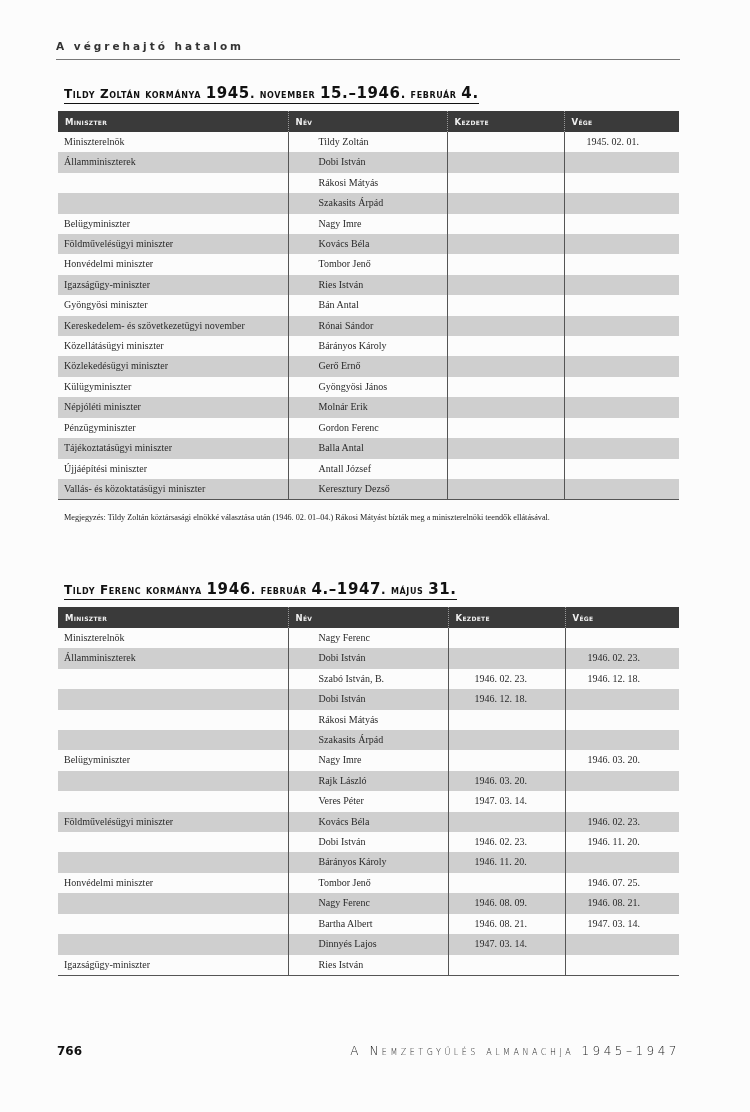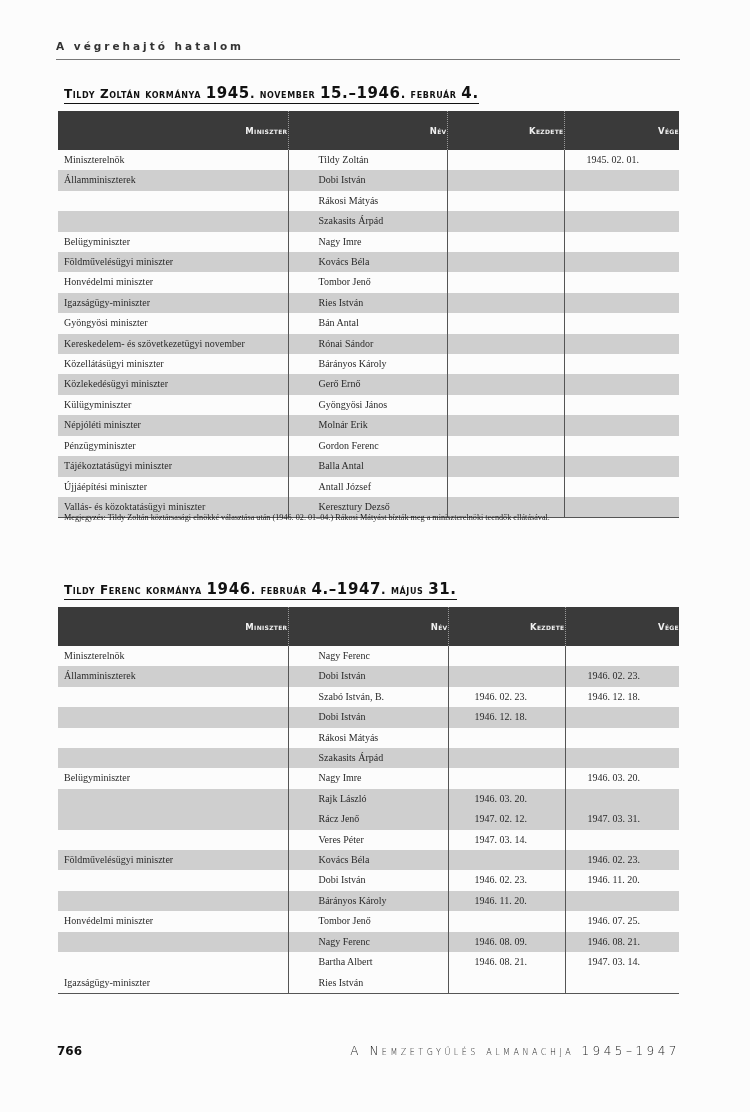--- a/index.html
+++ b/index.html
@@ -2,21 +2,21 @@
 <html><head>
 <meta charset="utf-8">
 <style>
   html, body { margin:0; padding:0; background:#fcfcfc; }
   body { width:750px; height:1112px; position:relative; overflow:hidden; font-family:"Liberation Serif", serif; color:#222; }
   .running-head { position:absolute; left:56px; top:40px; font-family:"DejaVu Sans", sans-serif; font-size:10.5px; letter-spacing:3px; color:#333; font-weight:700; }
   .head-rule { position:absolute; left:56px; top:59px; width:624px; height:1px; background:#777; }
   .section-title { position:absolute; left:64px; font-family:"DejaVu Sans", sans-serif; font-weight:bold; color:#111; font-size:12px; letter-spacing:0.6px; font-variant:small-caps; border-bottom:1.5px solid #111; padding-bottom:1px; white-space:nowrap; }
   .section-title .big { font-size:15px; }
   table { position:absolute; left:58px; width:621px; border-collapse:collapse; table-layout:fixed; }
-  th { background:#3a3a3a; color:#f0f0f0; font-family:"DejaVu Sans", sans-serif; font-size:8.5px; font-weight:bold; font-variant:small-caps; text-align:right; height:39px; padding:0 0 0 7px; letter-spacing:0.3px; border-left:1px dotted #999; }
+  th { background:#3a3a3a; color:#f0f0f0; font-family:"DejaVu Sans", sans-serif; font-size:8.5px; font-weight:bold; font-variant:small-caps; text-align:left; height:21px; padding:0 0 0 7px; letter-spacing:0.3px; border-left:1px dotted #999; }
   th:first-child { border-left:none; }
   td { font-size:10px; height:20.4px; padding:0; line-height:20.4px; white-space:nowrap; overflow:hidden; color:#2a2a2a; }
   td.c1 { padding-left:6px; }
   td.c2 { padding-left:30px; border-left:1px solid #555; }
   td.c3 { padding-left:26px; border-left:1px solid #555; }
   td.c4 { padding-left:22px; border-left:1px solid #555; }
   tr.shade td { background:#cfcfcf; }
   tbody tr:last-child td { border-bottom:1.5px solid #555; }
   .note { position:absolute; left:64px; top:513px; font-size:8.2px; color:#222; white-space:nowrap; }
   .page-number { position:absolute; left:57px; top:1044px; font-family:"DejaVu Sans", sans-serif; font-weight:bold; font-size:12px; color:#111; }
@@ -219,26 +219,20 @@
         <td class="c2">Nagy Imre</td>
         <td class="c3"></td>
         <td class="c4">1946. 03. 20.</td>
       </tr>
       <tr class="shade">
         <td class="c1"></td>
         <td class="c2">Rajk László</td>
         <td class="c3">1946. 03. 20.</td>
         <td class="c4"></td>
       </tr>
-      <tr class="shade">
-        <td class="c1"></td>
-        <td class="c2">Rácz Jenő</td>
-        <td class="c3">1947. 02. 12.</td>
-        <td class="c4">1947. 03. 31.</td>
-      </tr>
       <tr>
         <td class="c1"></td>
         <td class="c2">Veres Péter</td>
         <td class="c3">1947. 03. 14.</td>
         <td class="c4"></td>
       </tr>
       <tr class="shade">
         <td class="c1">Földművelésügyi miniszter</td>
         <td class="c2">Kovács Béla</td>
         <td class="c3"></td>
@@ -267,20 +261,26 @@
         <td class="c2">Nagy Ferenc</td>
         <td class="c3">1946. 08. 09.</td>
         <td class="c4">1946. 08. 21.</td>
       </tr>
       <tr>
         <td class="c1"></td>
         <td class="c2">Bartha Albert</td>
         <td class="c3">1946. 08. 21.</td>
         <td class="c4">1947. 03. 14.</td>
       </tr>
+      <tr class="shade">
+        <td class="c1"></td>
+        <td class="c2">Dinnyés Lajos</td>
+        <td class="c3">1947. 03. 14.</td>
+        <td class="c4"></td>
+      </tr>
       <tr>
         <td class="c1">Igazságügy-miniszter</td>
         <td class="c2">Ries István</td>
         <td class="c3"></td>
         <td class="c4"></td>
       </tr>
     </tbody>
 </table>
 
 <div class="page-number">766</div>

